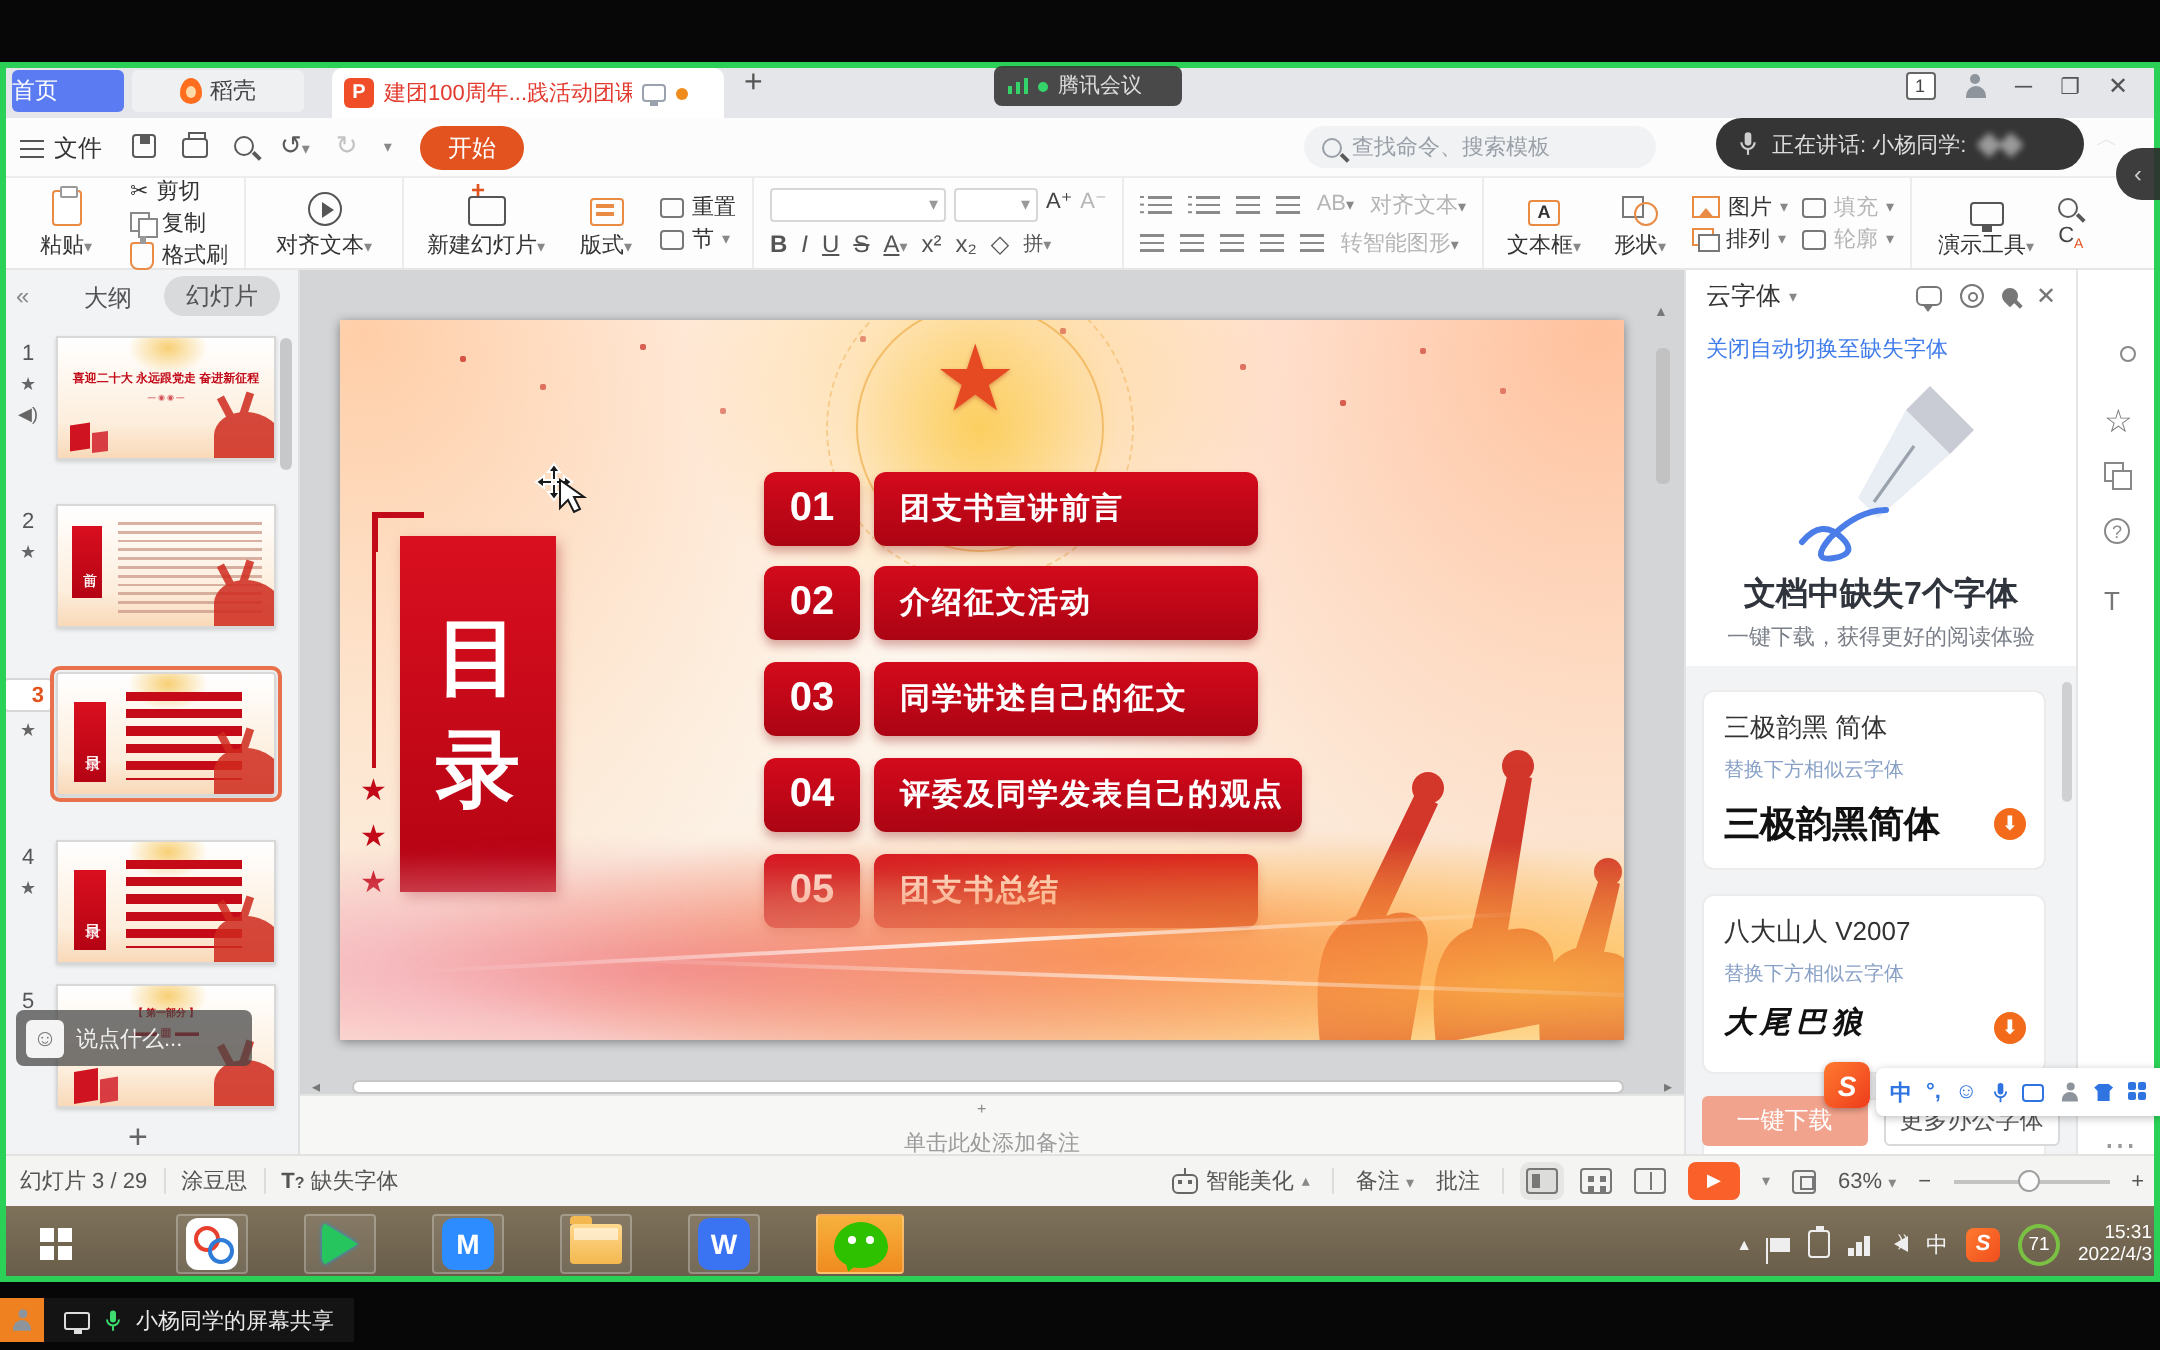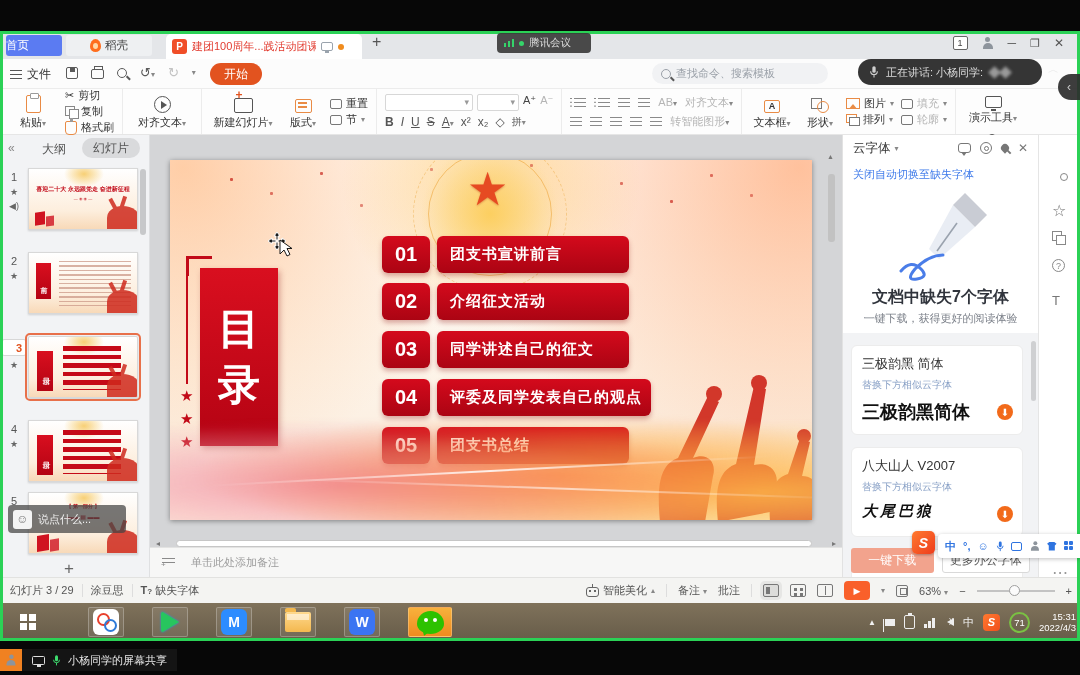--- a/index.html
+++ b/index.html
@@ -116,21 +116,21 @@
 .toc-num{position:absolute;left:0;top:0;width:48px;height:37px;background:linear-gradient(180deg,#d40a1c,#ab0413);border-radius:6px;color:#fff;font-weight:800;font-size:20px;display:flex;align-items:center;justify-content:center;box-shadow:0 3px 5px rgba(150,30,30,.35);}
 .toc-bar{position:absolute;left:55px;top:0;height:37px;background:linear-gradient(180deg,#d40a1c,#ab0413);border-radius:6px;color:#fff;font-weight:bold;font-size:15px;display:flex;align-items:center;padding-left:13px;letter-spacing:1px;box-shadow:0 3px 5px rgba(150,30,30,.35);}
 .streaks{position:absolute;left:-30px;bottom:-14px;width:720px;height:130px;background:radial-gradient(ellipse at 28% 62%,rgba(231,78,122,.5),transparent 58%),radial-gradient(ellipse at 58% 55%,rgba(255,148,44,.72),transparent 62%),radial-gradient(ellipse at 86% 68%,rgba(255,206,88,.8),transparent 58%),radial-gradient(ellipse at 10% 80%,rgba(255,240,225,.9),transparent 55%);filter:blur(2px);}
 .streak-line{position:absolute;bottom:48px;left:40px;width:560px;height:2px;background:linear-gradient(90deg,transparent,rgba(255,255,255,.85),transparent);transform:rotate(-3deg);}
 .streak-line.l2{bottom:30px;left:120px;transform:rotate(2deg);opacity:.7;}
 .vscroll{position:absolute;left:677px;top:28px;width:9px;height:384px;font-size:7px;color:#777;text-align:center;}
 .vthumb{position:absolute;left:1px;top:11px;width:7px;height:68px;border-radius:3px;background:#c2c2c2;}
 .hscroll{position:absolute;left:6px;top:404px;width:680px;height:9px;color:#777;font-size:8px;}
 .hthumb{position:absolute;left:20px;top:1px;width:636px;height:7px;border-radius:3.5px;background:#fff;border:1px solid #c6c6c6;}
 
-.notesbar{position:absolute;left:150px;top:516px;width:692px;height:30px;background:#f7f7f6;border-top:1px solid #e3e3e2;display:flex;align-items:center;gap:16px;padding:0 12px;}
+.notesbar{position:absolute;left:150px;top:516px;width:692px;height:30px;background:#f7f7f6;border-top:1px solid #e3e3e2;display:flex;align-items:center;gap:16px;padding:0 12px;flex-direction:column;}
 .i-note{width:13px;height:9px;background:linear-gradient(#8a8a8a 0 1.4px,transparent 1.4px 3.8px,#8a8a8a 3.8px 5.2px,transparent 5.2px);position:relative;}
 .i-note::after{content:"+";position:absolute;left:-1px;top:2px;font-size:8px;color:#8a8a8a;}
 .notes-ph{font-size:11px;color:#9c9c9c;}
 
 .rpanel{position:absolute;left:842px;top:104px;width:196px;height:442px;background:#fff;border-left:1px solid #e2e2e2;}
 .rp-head{position:absolute;left:0;top:0;width:100%;height:26px;display:flex;align-items:center;padding:0 10px;font-size:12.5px;color:#333;}
 .rp-icons{margin-left:auto;display:flex;gap:9px;align-items:center;color:#777;}
 .i-comment{width:13px;height:10px;border:1.2px solid #777;border-radius:3px;position:relative;}
 .i-comment::after{content:"";position:absolute;left:2px;bottom:-4px;border-left:3px solid transparent;border-right:3px solid transparent;border-top:4px solid #777;}
 .i-gear{width:12px;height:12px;border:1.5px solid #777;border-radius:50%;position:relative;}
@@ -421,21 +421,21 @@
             <span>填充</span>
             <span class="carat">▾</span>
           </div>
         <div class="smrow dis">
             <span class="i-rect"></span>
             <span>轮廓</span>
             <span class="carat">▾</span>
           </div>
       </div>
     </div>
-    <div class="grp" style="border-right:none;flex-direction:column;">
+    <div class="grp" style="border-right:none;">
       <div class="big" style="width:58px;">
           <span class="ic">
             <span class="i-mon"></span>
           </span>
           <span><span>演示工具</span><span class="carat">▾</span></span>
         </div>
       <div class="smcol">
         <div class="smrow">
             <span class="i-mag"></span>
           </div>

